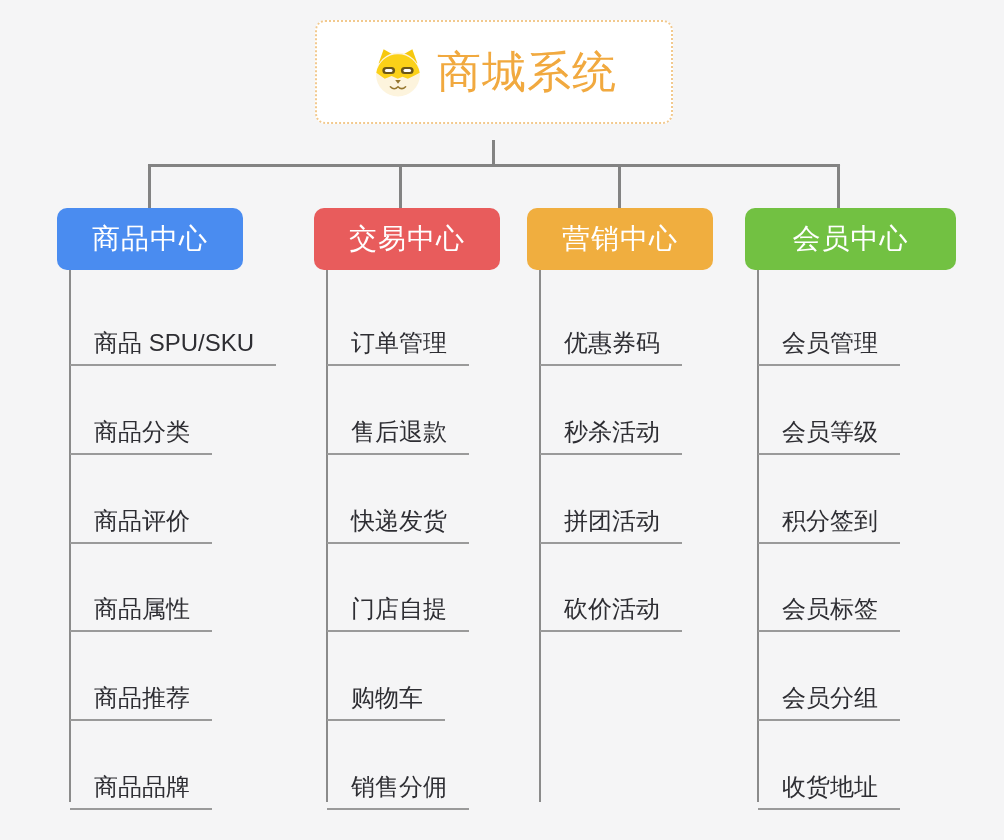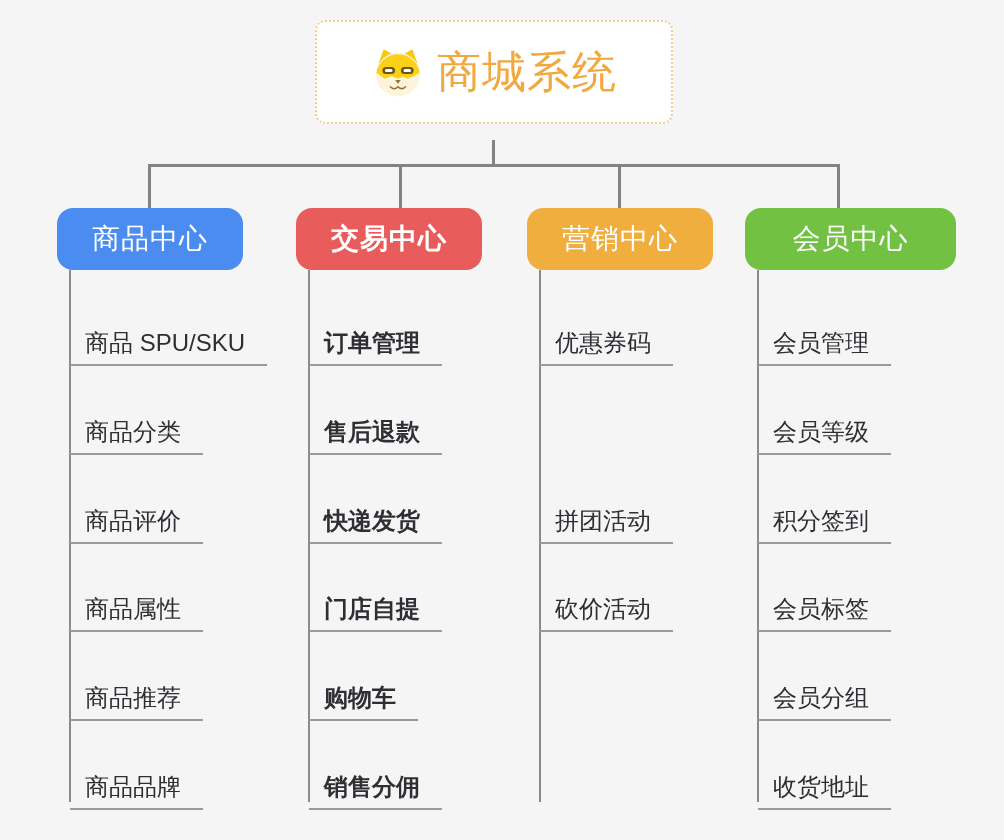--- a/index.html
+++ b/index.html
@@ -57,21 +57,21 @@
   .branch {
     position: absolute;
     top: 208px;
     width: 250px;
     height: 600px;
   }
   .branch-header {
     position: absolute;
     left: 0; top: 0;
     width: 186px; height: 62px;
-    border-radius: 16px;
+    border-radius: 10px;
     color: #ffffff;
     font-size: 28px;
     line-height: 62px;
     text-align: center;
     letter-spacing: 1px;
     white-space: nowrap;
     cursor: pointer;
   }
   .trunk {
     position: absolute;
@@ -79,38 +79,38 @@
     width: 2px; height: 532px;
     background: #8b8b8b;
   }
   .leaf {
     position: absolute;
     left: 13px;
     height: 46px;
     width: max-content;
     display: flex;
     align-items: flex-end;
-    padding: 0 22px 8px 15px;
+    padding: 0 22px 8px 24px;
     box-sizing: content-box;
     border-bottom: 2px solid #9a9a9a;
     font-size: 24px;
     line-height: 1.1;
     color: #2e2e33;
     white-space: nowrap;
     cursor: pointer;
   }
   .leaf-0 { top: 102px; }
   .leaf-1 { top: 191px; }
   .leaf-2 { top: 280px; }
   .leaf-3 { top: 368px; }
   .leaf-4 { top: 457px; }
   .leaf-5 { top: 546px; }
 
   .branch-0 { left: 57px; }
-  .branch-1 { left: 296px; font-weight: bold; }
+  .branch-1 { left: 314px; }
   .branch-2 { left: 527px; }
   .branch-3 { left: 745px; }
   .branch-3 .branch-header { width: 211px; }
 </style>
 </head>
 <body>
 
 <div class="canvas">
 
   <div class="conn root-stem"></div>
@@ -157,20 +157,21 @@
     <div class="leaf leaf-2">快递发货</div>
     <div class="leaf leaf-3">门店自提</div>
     <div class="leaf leaf-4">购物车</div>
     <div class="leaf leaf-5">销售分佣</div>
   </div>
 
   <div class="branch branch-2">
     <div class="branch-header" style="background: rgb(240, 174, 63);">营销中心</div>
     <div class="trunk"></div>
     <div class="leaf leaf-0">优惠券码</div>
+    <div class="leaf leaf-1">秒杀活动</div>
     <div class="leaf leaf-2">拼团活动</div>
     <div class="leaf leaf-3">砍价活动</div>
   </div>
 
   <div class="branch branch-3">
     <div class="branch-header" style="background: rgb(114, 193, 66);">会员中心</div>
     <div class="trunk"></div>
     <div class="leaf leaf-0">会员管理</div>
     <div class="leaf leaf-1">会员等级</div>
     <div class="leaf leaf-2">积分签到</div>

